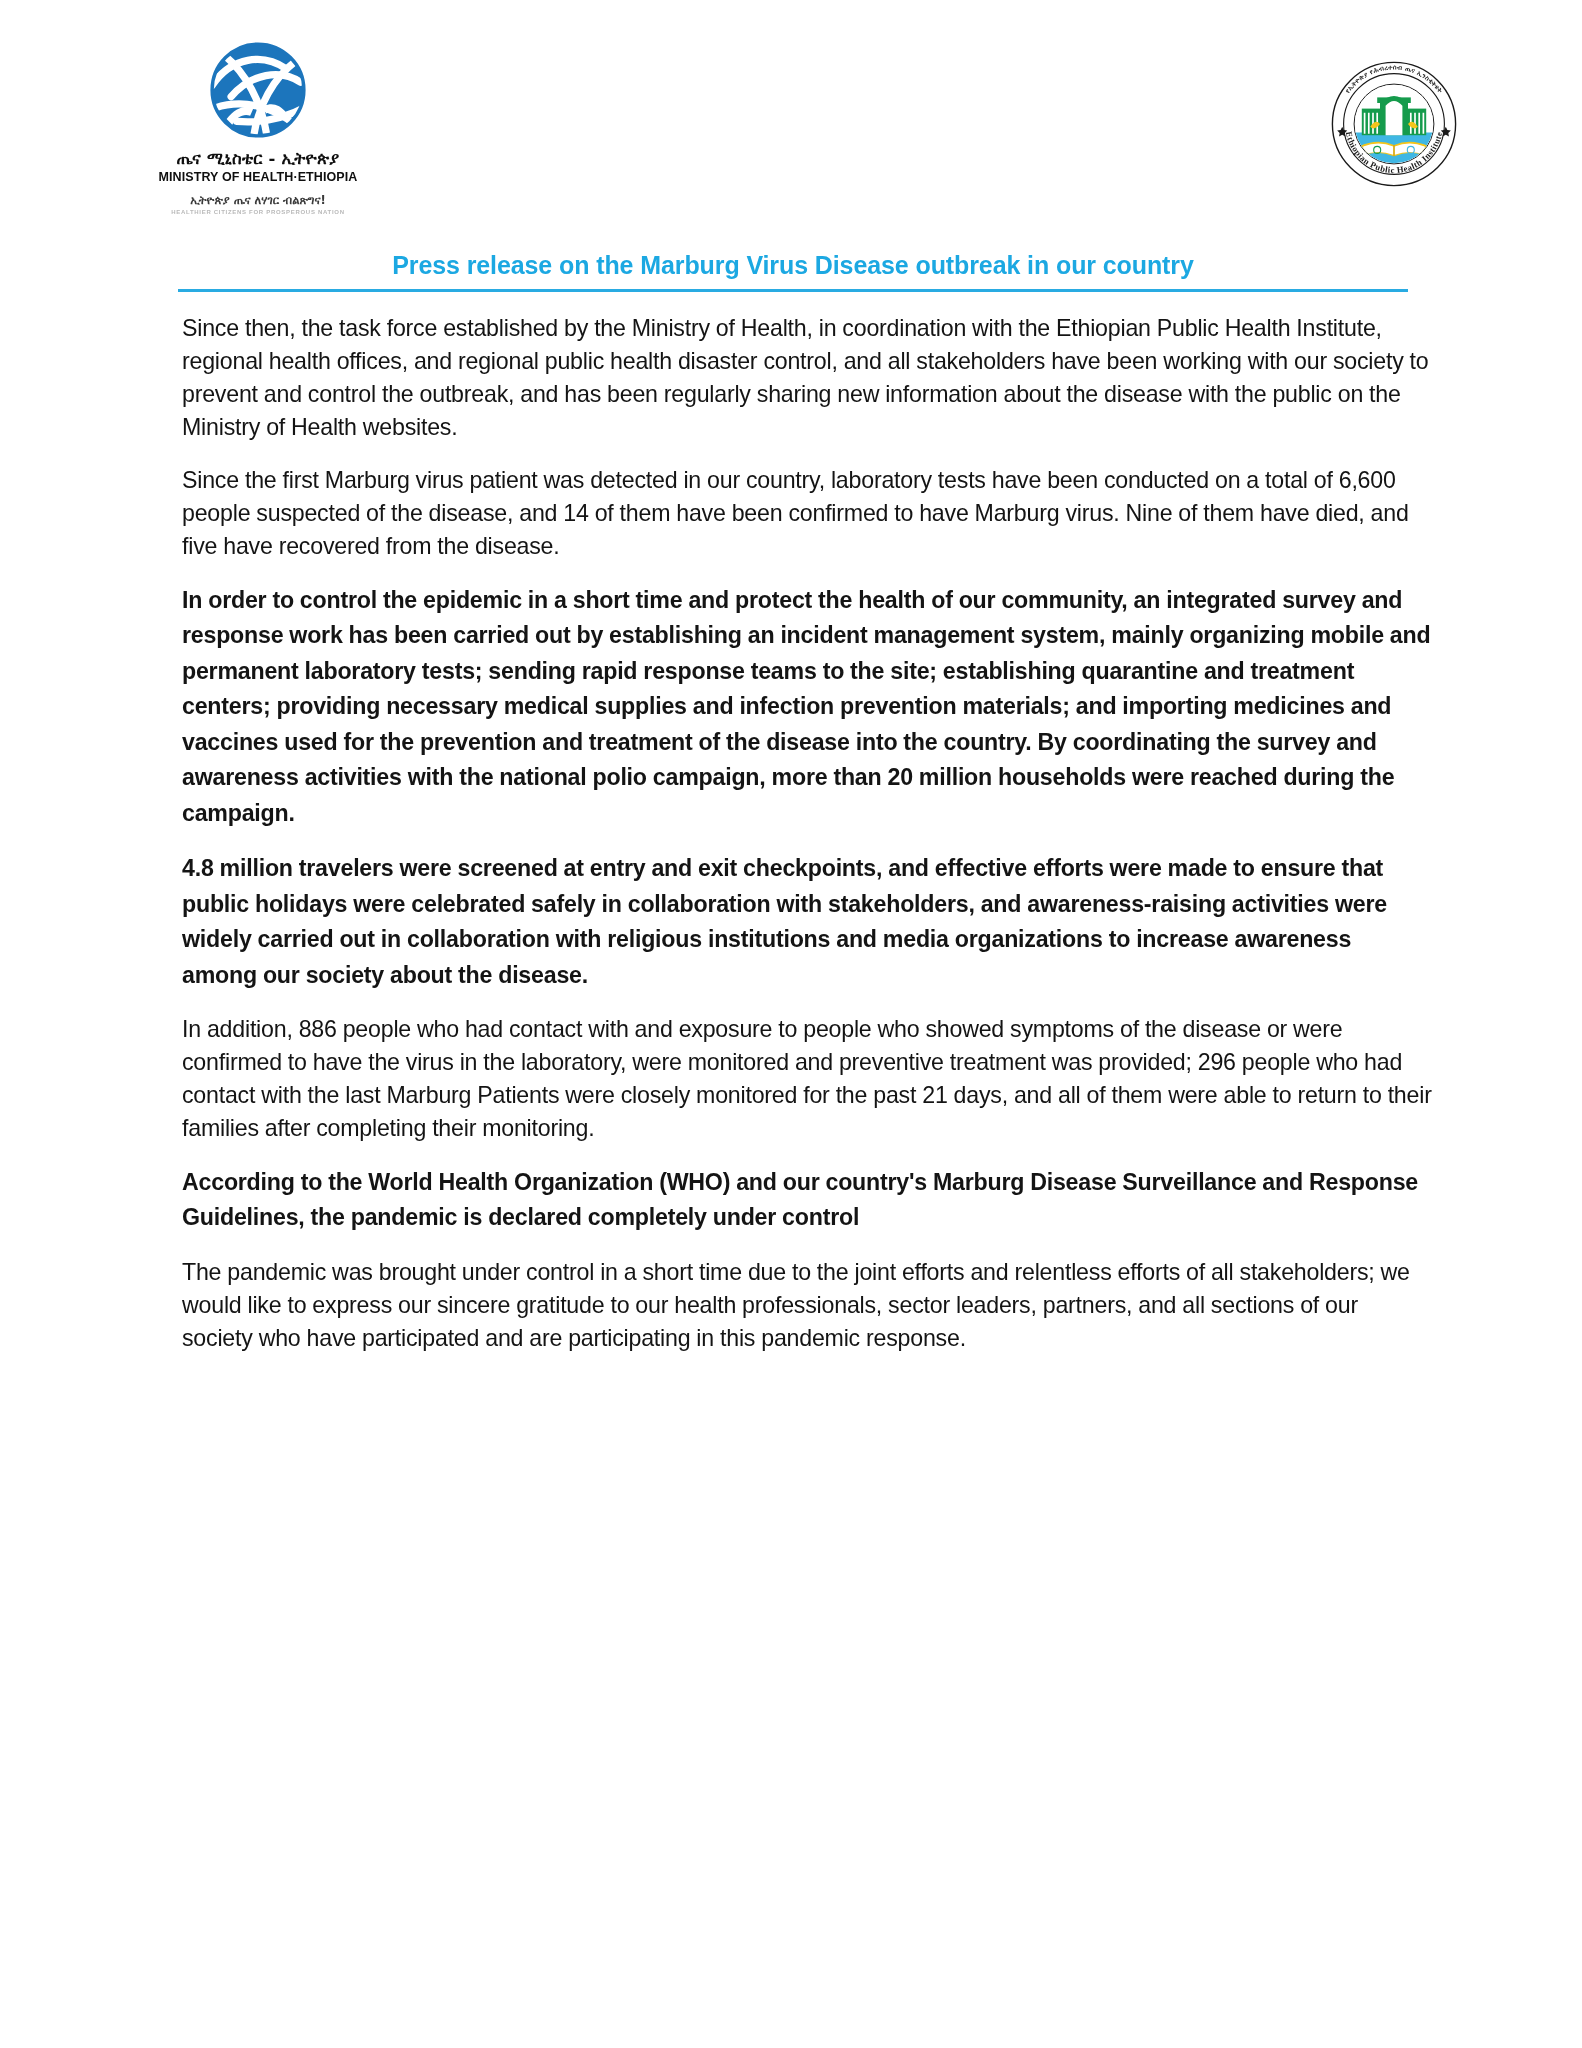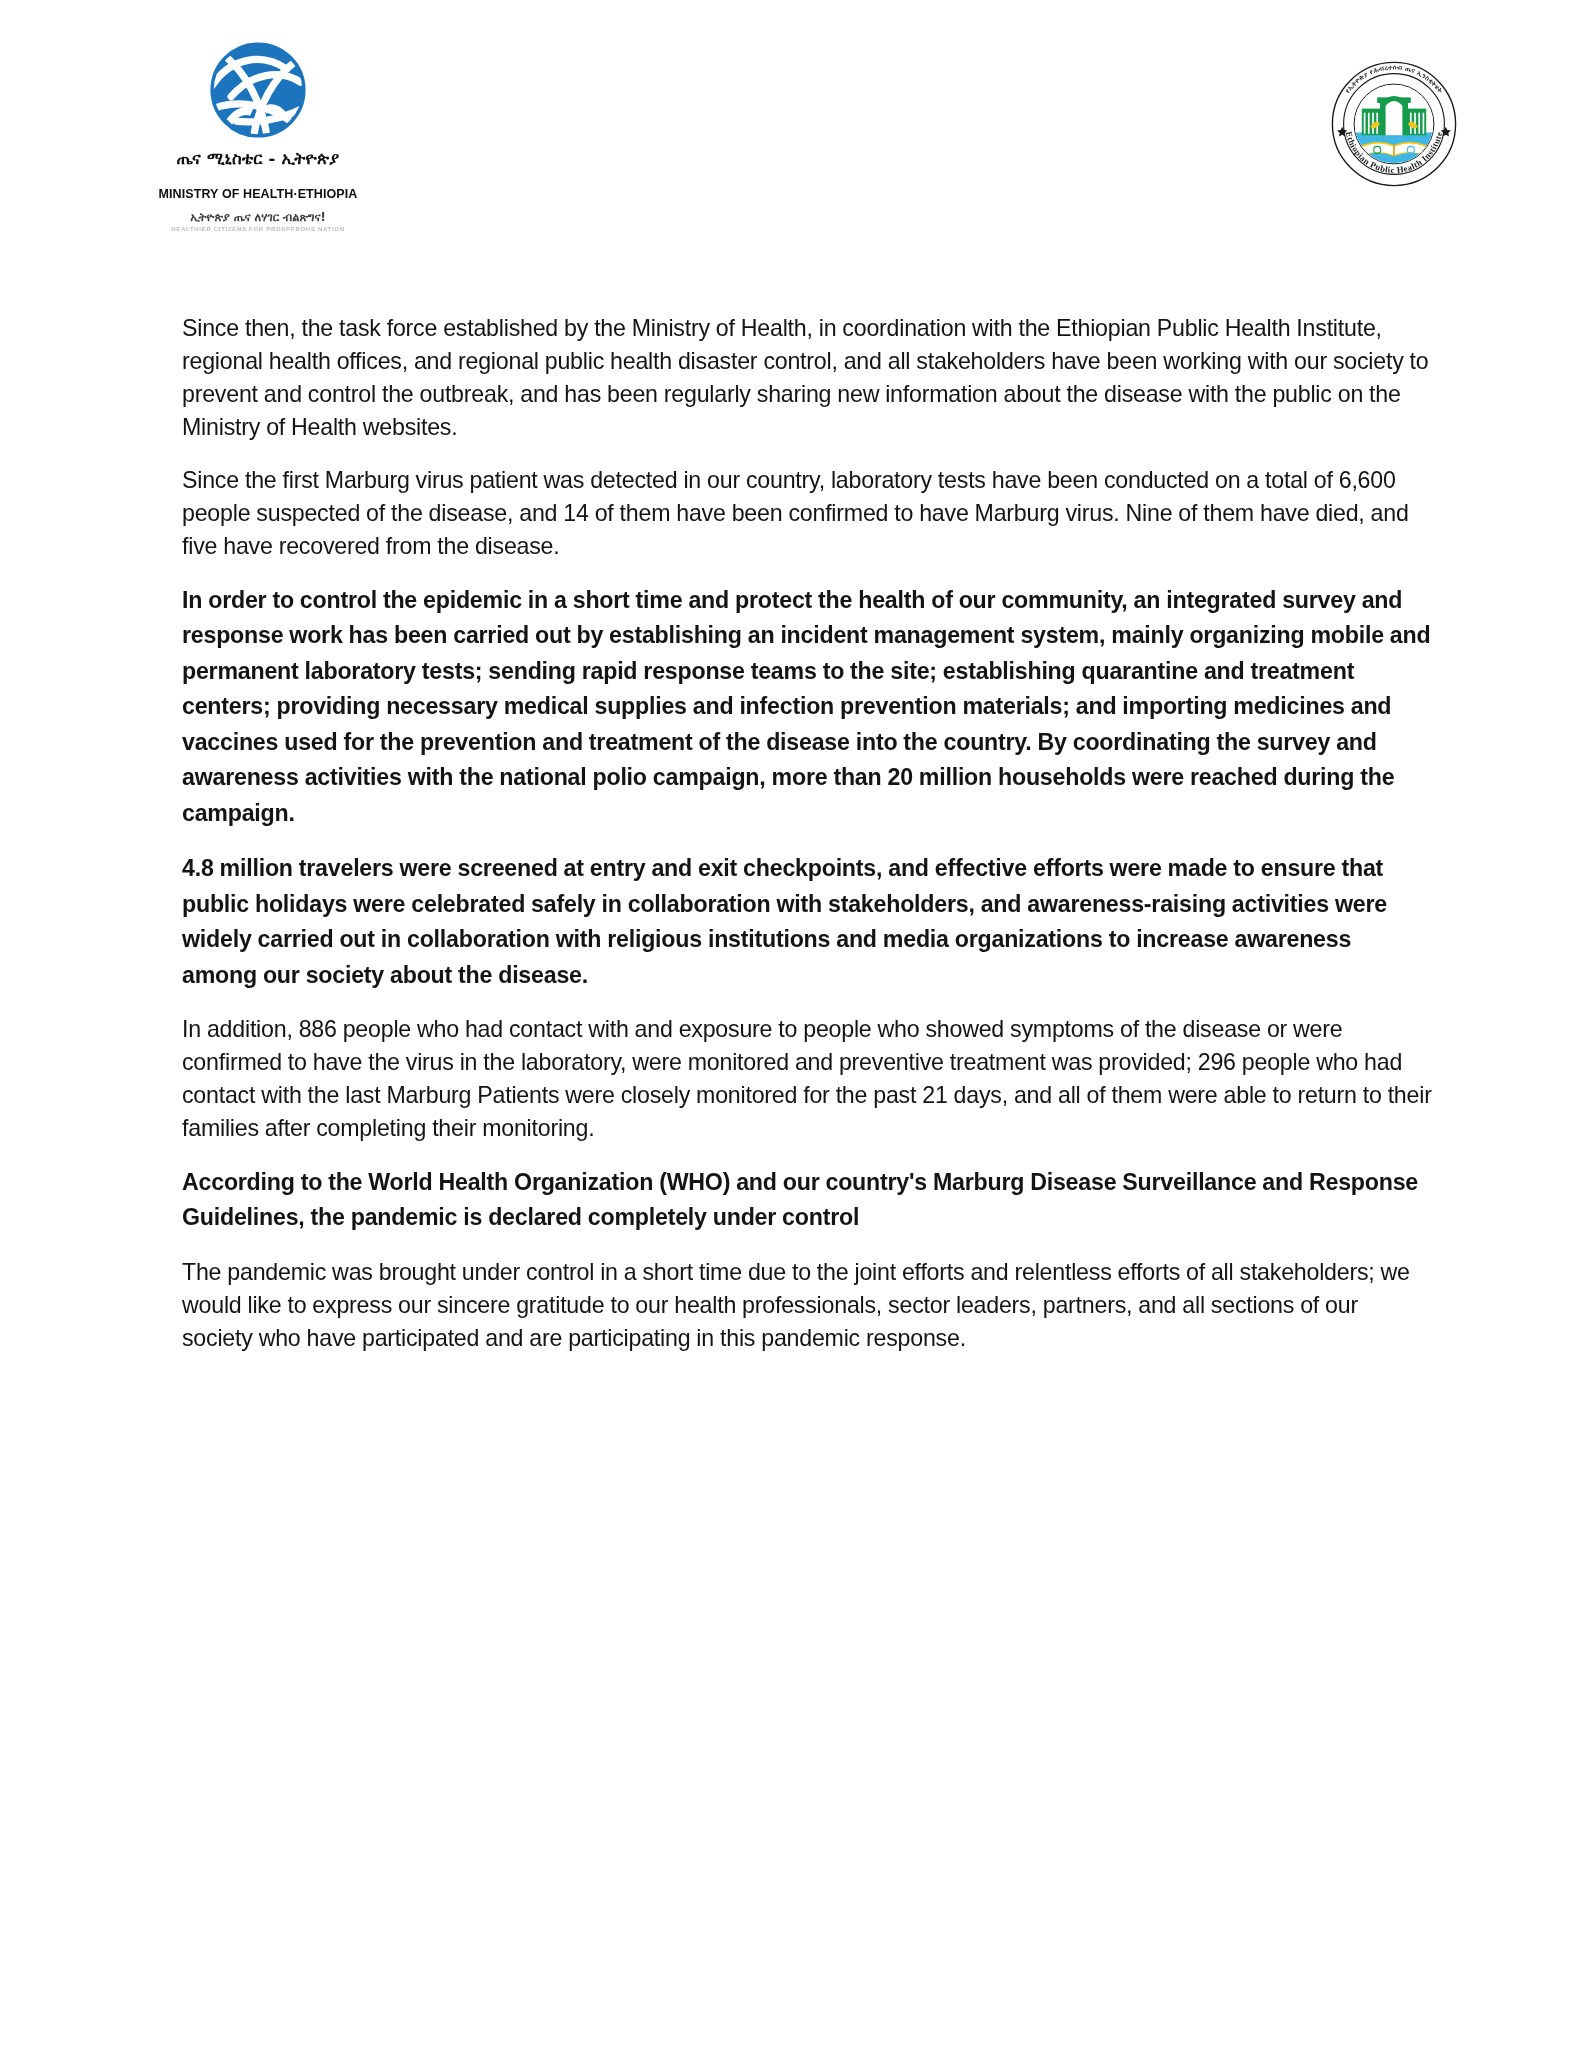--- a/index.html
+++ b/index.html
@@ -56,21 +56,21 @@
     white-space: nowrap;
   }
 
   .moh-name-en {
     font-family: "Liberation Sans", sans-serif;
     font-size: 12.5px;
     font-weight: 700;
     color: #0f0f0f;
     letter-spacing: 0.1px;
     line-height: 1.2;
-    margin-top: 18px;
+    margin-top: 1px;
     white-space: nowrap;
   }
 
   .moh-tagline-am {
     font-family: "DejaVu Sans", sans-serif;
     font-size: 11.5px;
     font-weight: 600;
     color: #3a3a3a;
     margin-top: 9px;
     line-height: 1.1;
@@ -256,20 +256,24 @@
         </text>
 
         <g fill="#1A1A1A">
           <path d="M26 104 l2.2 4.6 5 .7 -3.6 3.5 .9 5 -4.5 -2.4 -4.5 2.4 .9 -5 -3.6 -3.5 5 -.7 Z"></path>
           <path d="M174 104 l2.2 4.6 5 .7 -3.6 3.5 .9 5 -4.5 -2.4 -4.5 2.4 .9 -5 -3.6 -3.5 5 -.7 Z"></path>
         </g>
       </svg>
     </div>
   </div>
 
+  <div class="title-wrap">
+    <h1 class="doc-title">Press release on the Marburg Virus Disease outbreak in our country</h1>
+    <div class="title-rule"></div>
+  </div>
 
   <div class="body-wrap">
     <p class="para">Since then, the task force established by the Ministry of Health, in coordination with the Ethiopian Public Health Institute, regional health offices, and regional public health disaster control, and all stakeholders have been working with our society to prevent and control the outbreak, and has been regularly sharing new information about the disease with the public on the Ministry of Health websites.</p>
     <p class="para">Since the first Marburg virus patient was detected in our country, laboratory tests have been conducted on a total of 6,600 people suspected of the disease, and 14 of them have been confirmed to have Marburg virus. Nine of them have died, and five have recovered from the disease.</p>
     <p class="para loose">In order to control the epidemic in a short time and protect the health of our community, an integrated survey and response work has been carried out by establishing an incident management system, mainly organizing mobile and permanent laboratory tests; sending rapid response teams to the site; establishing quarantine and treatment centers; providing necessary medical supplies and infection prevention materials; and importing medicines and vaccines used for the prevention and treatment of the disease into the country. By coordinating the survey and awareness activities with the national polio campaign, more than 20 million households were reached during the campaign.</p>
     <p class="para loose">4.8 million travelers were screened at entry and exit checkpoints, and effective efforts were made to ensure that public holidays were celebrated safely in collaboration with stakeholders, and awareness-raising activities were widely carried out in collaboration with religious institutions and media organizations to increase awareness among our society about the disease.</p>
     <p class="para">In addition, 886 people who had contact with and exposure to people who showed symptoms of the disease or were confirmed to have the virus in the laboratory, were monitored and preventive treatment was provided; 296 people who had contact with the last Marburg Patients were closely monitored for the past 21 days, and all of them were able to return to their families after completing their monitoring.</p>
     <p class="para loose">According to the World Health Organization (WHO) and our country's Marburg Disease Surveillance and Response Guidelines, the pandemic is declared completely under control</p>
     <p class="para">The pandemic was brought under control in a short time due to the joint efforts and relentless efforts of all stakeholders; we would like to express our sincere gratitude to our health professionals, sector leaders, partners, and all sections of our society who have participated and are participating in this pandemic response.</p>
   </div>

